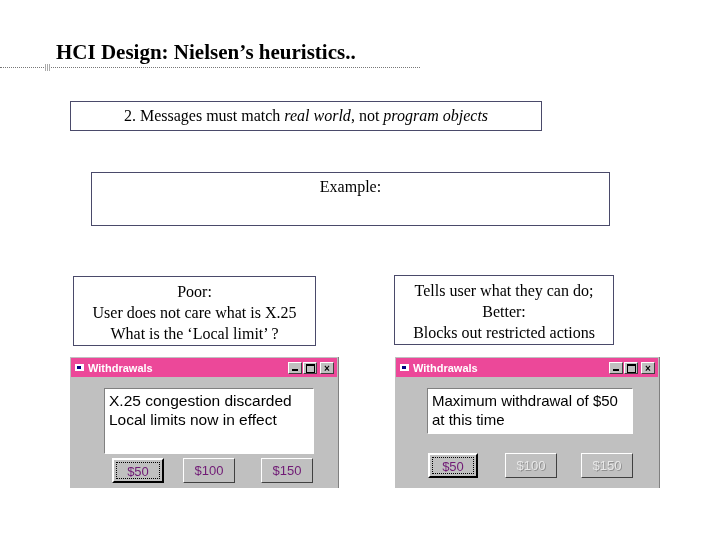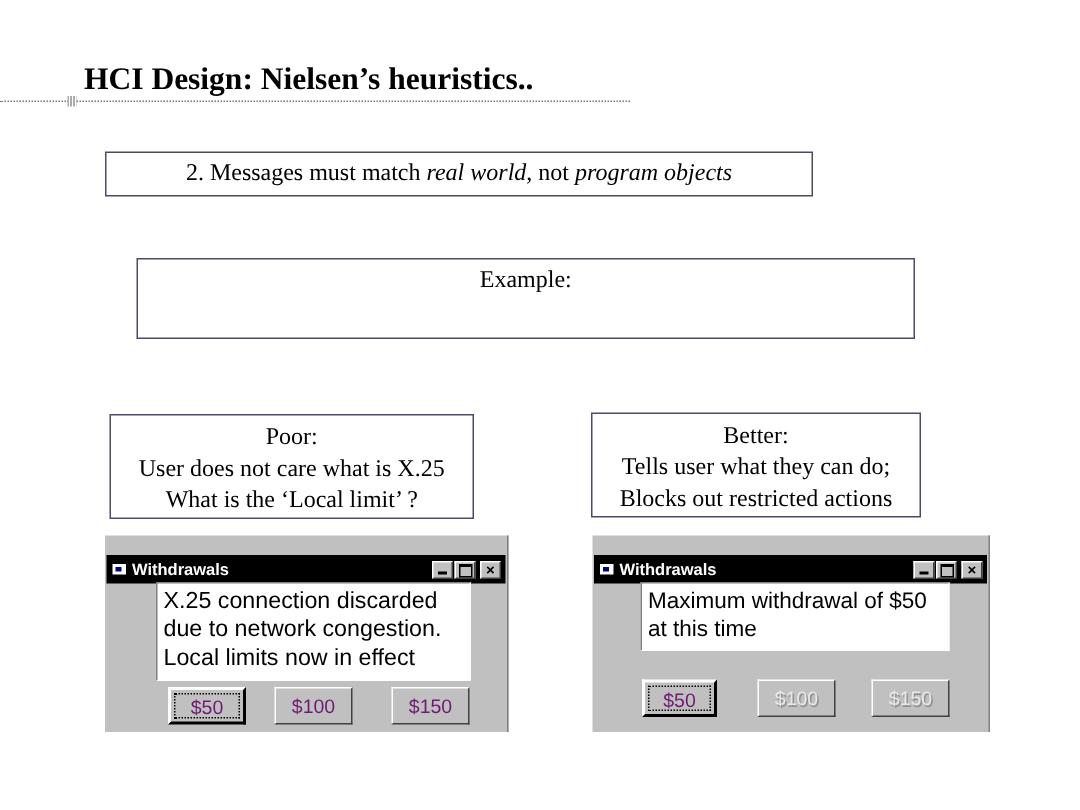--- a/index.html
+++ b/index.html
@@ -14,22 +14,22 @@
   .box .ln { display:block; }
   .box1 { left:70px; top:101px; width:472px; height:30px; padding-top:3px; }
   .box2 { left:91px; top:172px; width:519px; height:54px; padding:3px 7px; }
   .box3 { left:73px; top:276px; width:243px; height:70px; padding:4px 7px; }
   .box4 { left:394px; top:275px; width:220px; height:70px; padding:4px 7px; }
 
   .win { position:absolute; background:#c0c0c0; font-family:"Liberation Sans", sans-serif;
          border-right:1px solid #808080; box-sizing:border-box; }
   .win1 { left:70px; top:357px; width:269px; height:131px; }
   .win2 { left:395px; top:357px; width:265px; height:131px; }
-  .titlebar { height:19px; background:#000000; color:#fff; font-size:11px; font-weight:bold;
-              display:flex; align-items:center; padding-left:4px; box-sizing:border-box; margin:13px 1px 0 1px; }
+  .titlebar { height:19px; background:#ec4899; color:#fff; font-size:11px; font-weight:bold;
+              display:flex; align-items:center; padding-left:4px; box-sizing:border-box; margin:1px 1px 0 1px; }
   .appicon { width:9px; height:7px; background:#fff; margin-right:4px; position:relative; }
   .appicon::after { content:""; position:absolute; left:2px; top:2px; width:4px; height:3px; background:#000080; }
   .tb-title { flex:1; }
   .ctl { width:14px; height:12px; background:#c0c0c0; border:1px solid; border-color:#fff #404040 #404040 #fff;
          margin-right:1px; font-size:10px; line-height:11px; text-align:center; color:#000; box-sizing:border-box;
          position:relative; }
   .ctl.min::after { content:""; position:absolute; left:3px; bottom:2px; width:6px; height:2px; background:#000; }
   .ctl.max::after { content:""; position:absolute; left:2px; top:1px; width:7px; height:6px; border:1px solid #000; border-top-width:2px; }
   .ctl.close { margin-left:2px; margin-right:3px; font-weight:bold; }
   .msg { position:absolute; background:#fff; border:1px solid; border-color:#808080 #fff #fff #808080;
@@ -63,36 +63,35 @@
   <span class="ln">Example:</span>
 </div>
 
 <div class="box box3">
   <span class="ln">Poor:</span>
   <span class="ln">User does not care what is X.25</span>
   <span class="ln">What is the ‘Local limit’ ?</span>
 </div>
 
 <div class="box box4">
+  <span class="ln">Tells user what they can do;</span>
   <span class="ln">Better:</span>
-  <span class="ln">Tells user what they can do;</span>
   <span class="ln">Blocks out restricted actions</span>
 </div>
 
 <div class="win win1">
   <div class="titlebar">
     <span class="appicon"></span>
     <span class="tb-title">Withdrawals</span>
     <span class="ctl min"></span>
     <span class="ctl max"></span>
     <span class="ctl close">×</span>
   </div>
   <div class="msg">
-    <div>X.25 connection discarded</div>
-    <div>due to network congestion.</div>
+    <div>X.25 congestion discarded</div>
     <div>Local limits now in effect</div>
   </div>
   <div class="btn default b1">$50</div>
   <div class="btn b2">$100</div>
   <div class="btn b3">$150</div>
 </div>
 
 <div class="win win2">
   <div class="titlebar">
     <span class="appicon"></span>

